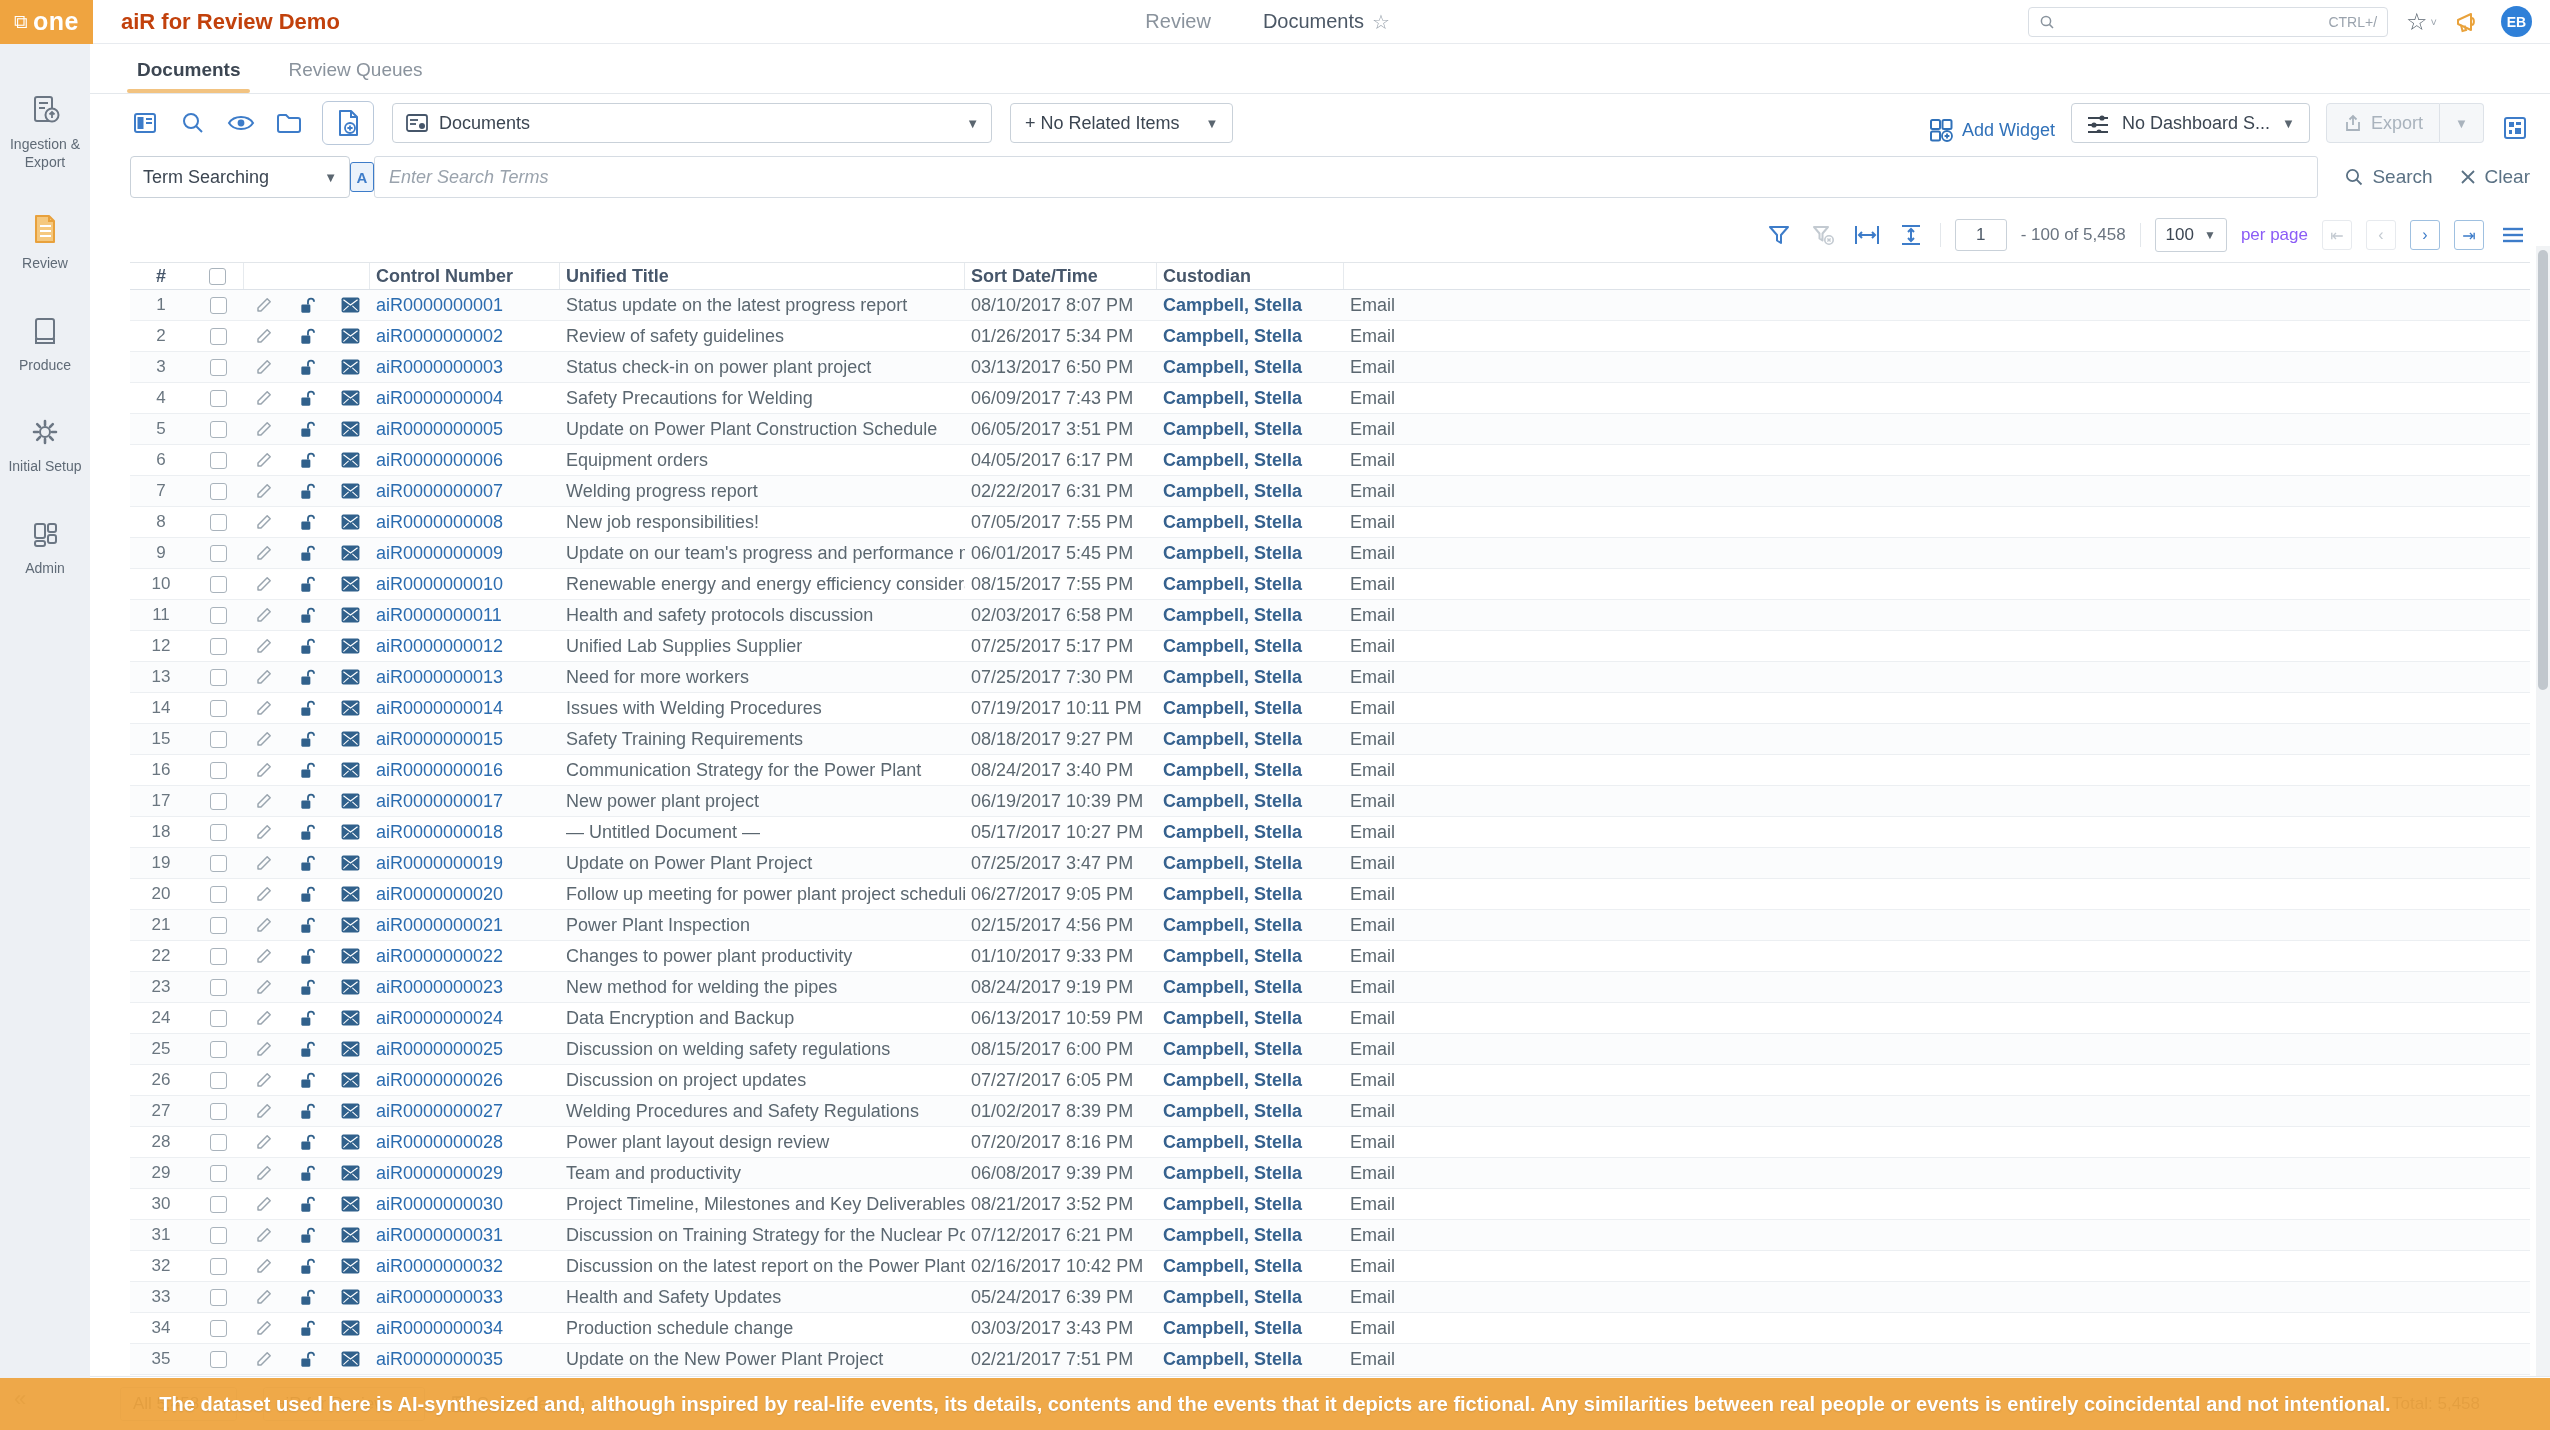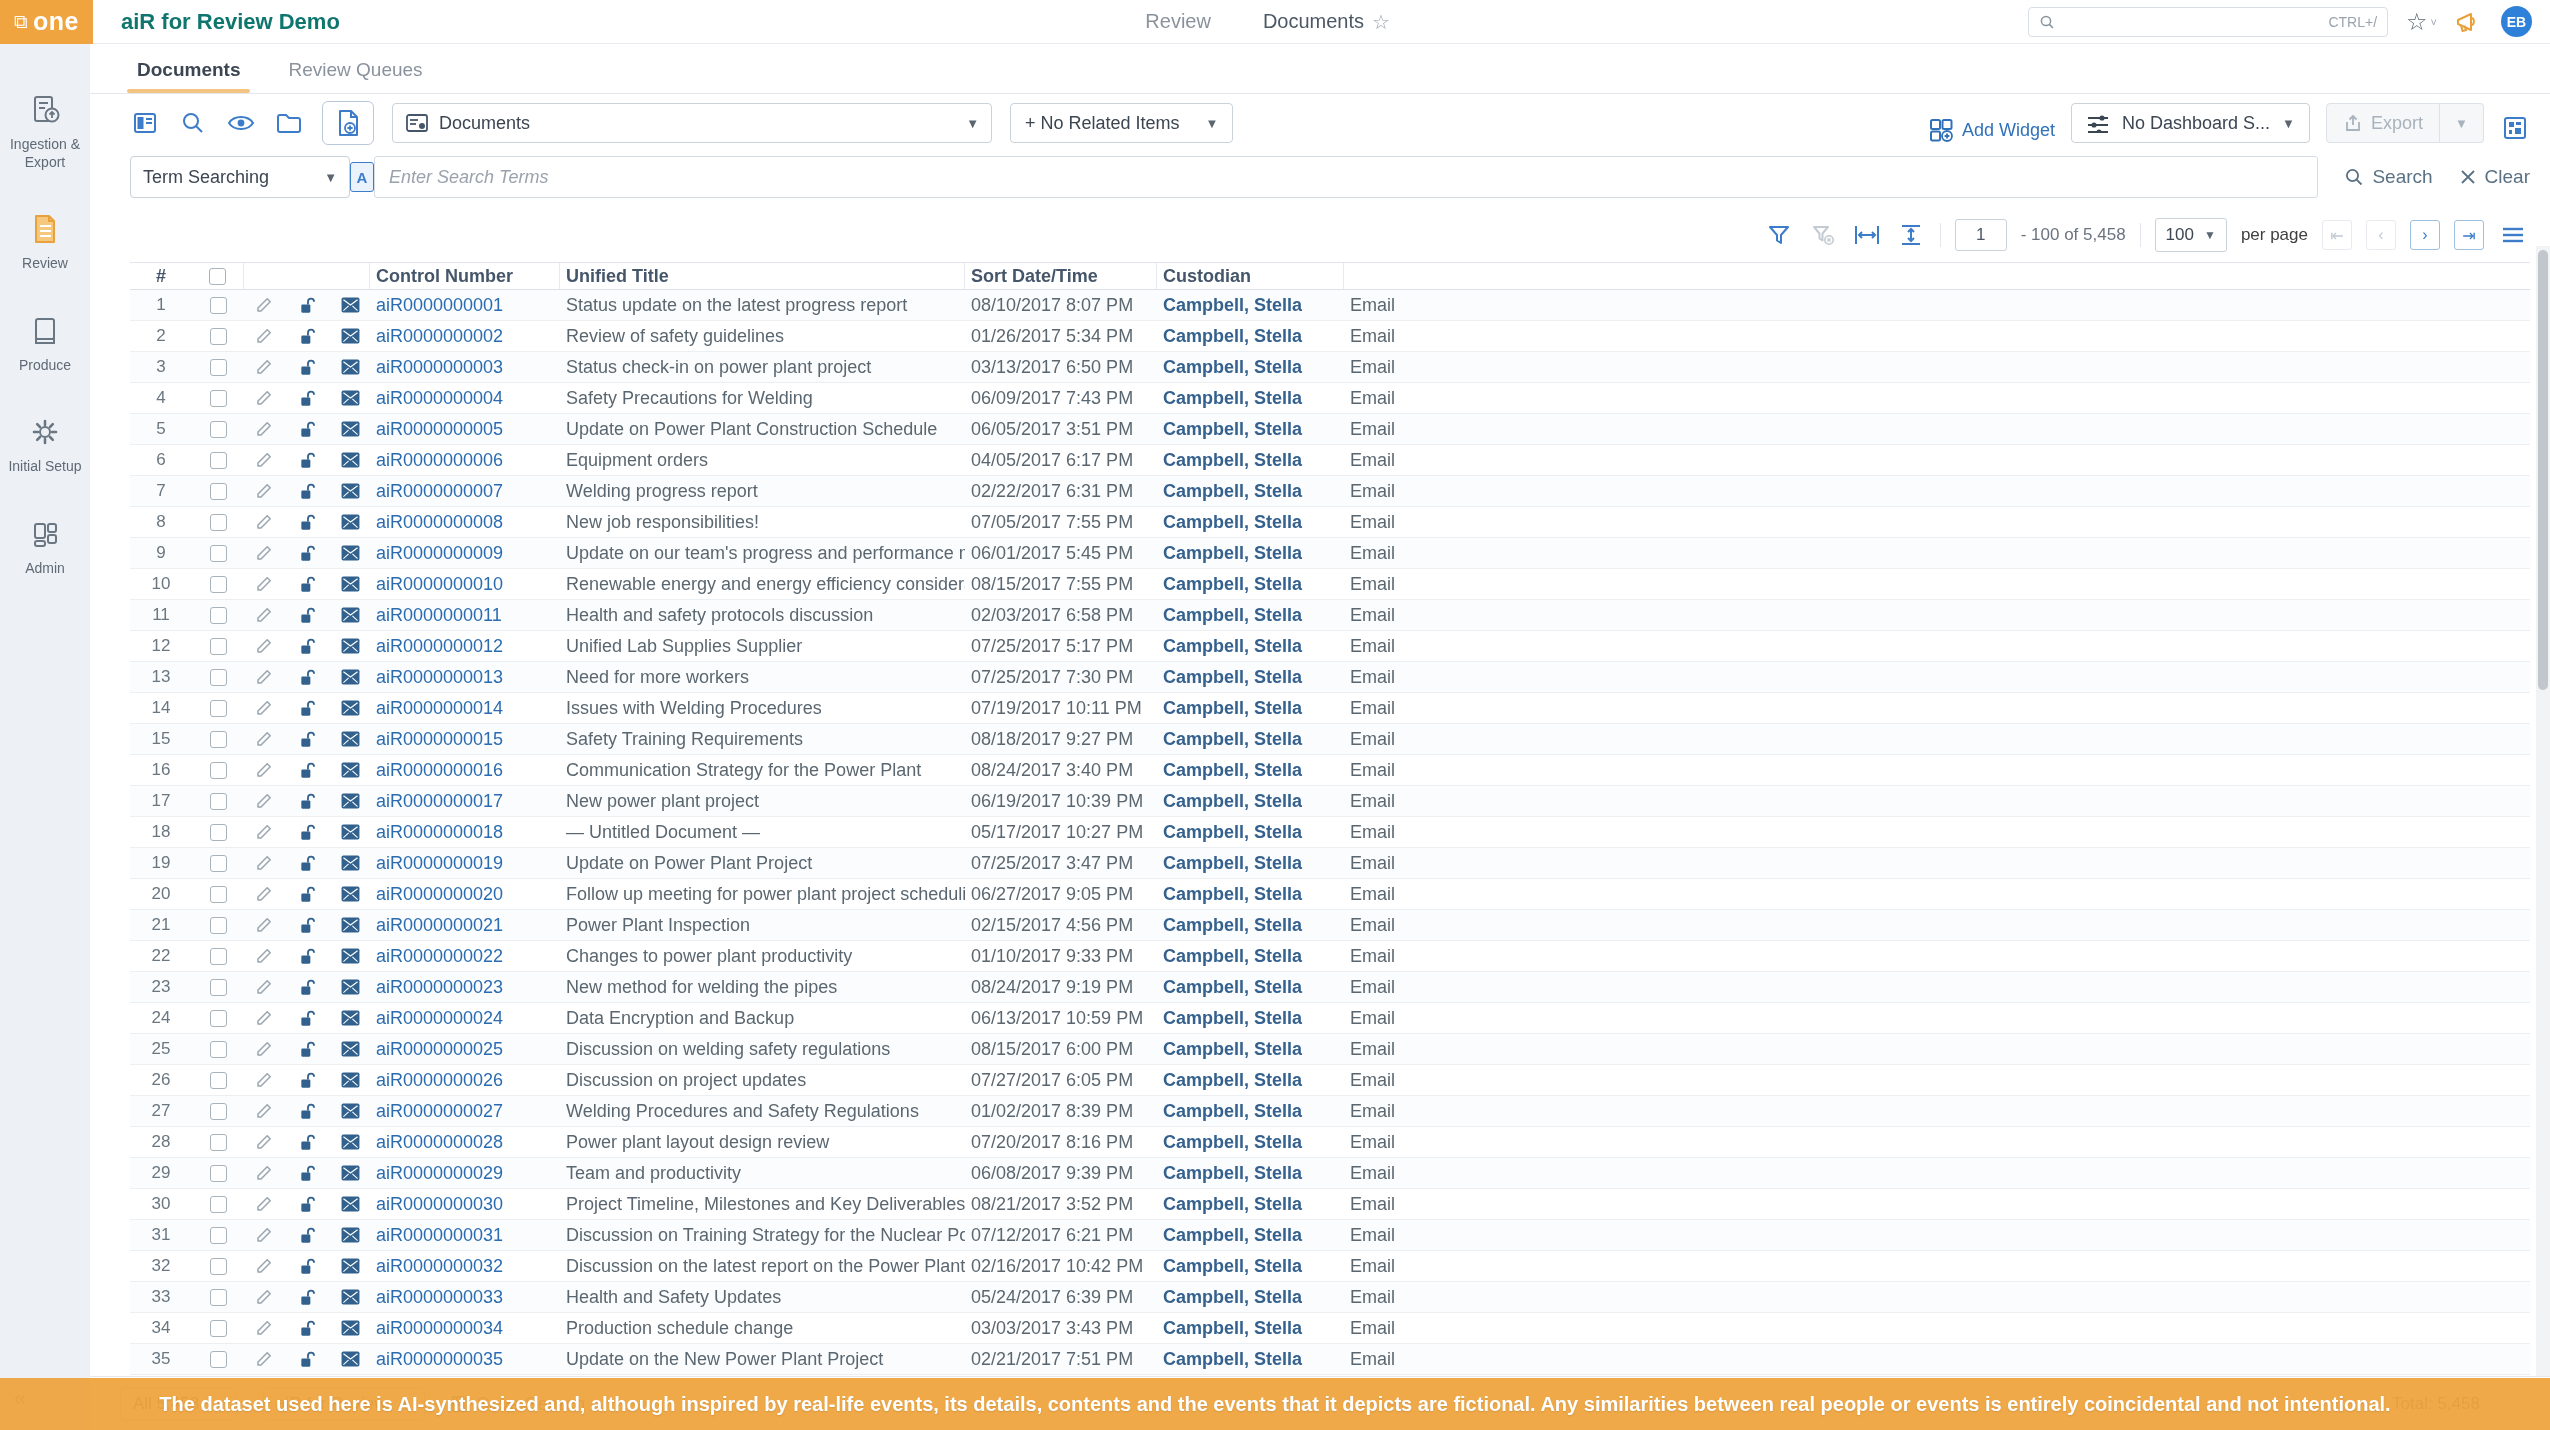--- a/index.html
+++ b/index.html
@@ -7,21 +7,21 @@
     font-family:"Liberation Sans", sans-serif; background:#fff; color:#4c5866; }
   .stage { position:relative; width:2550px; height:1430px; background:#fff; }
 
   
   .topbar { position:absolute; top:0; left:0; right:0; height:44px; background:#fff;
     border-bottom:1px solid #e8ebef; display:flex; align-items:center; z-index:30; }
   .logo { width:93px; height:44px; background:#efa440; color:#fff; display:flex;
     align-items:center; justify-content:center; gap:5px; font-size:25px; font-weight:bold;
     letter-spacing:.5px; }
   .logo .sq { font-size:19px; font-weight:normal; }
-  .ws-title { margin-left:28px; font-size:22px; font-weight:bold; color:#0f766e; }
+  .ws-title { margin-left:28px; font-size:22px; font-weight:bold; color:#c2410c; }
   .topnav { position:absolute; left:50%; transform:translateX(-53%); display:flex;
     gap:52px; align-items:center; font-size:20px; }
   .topnav .dim { color:#8a939d; }
   .topnav .cur { color:#4c5866; display:flex; gap:8px; align-items:center;}
   .topnav .star { color:#9aa3ad; font-size:20px; }
   .topright { margin-left:auto; display:flex; align-items:center; gap:18px; padding-right:18px; }
   .gsearch { width:360px; height:30px; border:1px solid #d9dee4; border-radius:4px;
     display:flex; align-items:center; padding:0 10px; gap:8px; background:#fff;justify-content:center; }
   .gsearch input { border:none; outline:none; flex:1; font-size:16px; min-width:0;
     font-family:"Liberation Sans",sans-serif;}
@@ -88,21 +88,21 @@
     margin-left:26px; cursor:pointer; white-space:nowrap;}
 
   .pagerow { display:flex; align-items:center; justify-content:flex-end; gap:14px;
     padding:10px 22px 10px 0; }
   .sep { width:1px; height:24px; background:#e3e7eb; }
   .pg-input { width:52px; height:32px; border:1px solid #c9d1d9; border-radius:3px;
     text-align:center; font-size:17px; color:#4c5866; outline:none; font-family:"Liberation Sans",sans-serif;}
   .pg-range { font-size:17px; color:#6a7480; }
   .pp-select { height:34px; border:1px solid #c9d1d9; border-radius:3px; display:flex;
     align-items:center; gap:10px; padding:0 10px; font-size:17px; color:#3c4652; cursor:pointer;}
-  .pp-label { font-size:17px; color:#404040; }
+  .pp-label { font-size:17px; color:#8b5cf6; }
   .nav-btn { width:30px; height:30px; border-radius:3px; display:flex; align-items:center;
     justify-content:center; cursor:pointer; }
   .nav-btn.dis { border:1px solid #e7eaee; color:#c3cad1; cursor:default;}
   .nav-btn.en  { border:1px solid #9fc0e0; color:#3d7cc9; }
 
   
   .tablewrap { margin:0 20px 0 40px; }
   .trow { display:grid; grid-template-columns:62px 52px 40px 46px 40px 190px 405px 192px 187px 1fr;
     align-items:center; }
   .thead { height:28px; border-top:1px solid #e2e6ea; border-bottom:1px solid #dde2e8;

